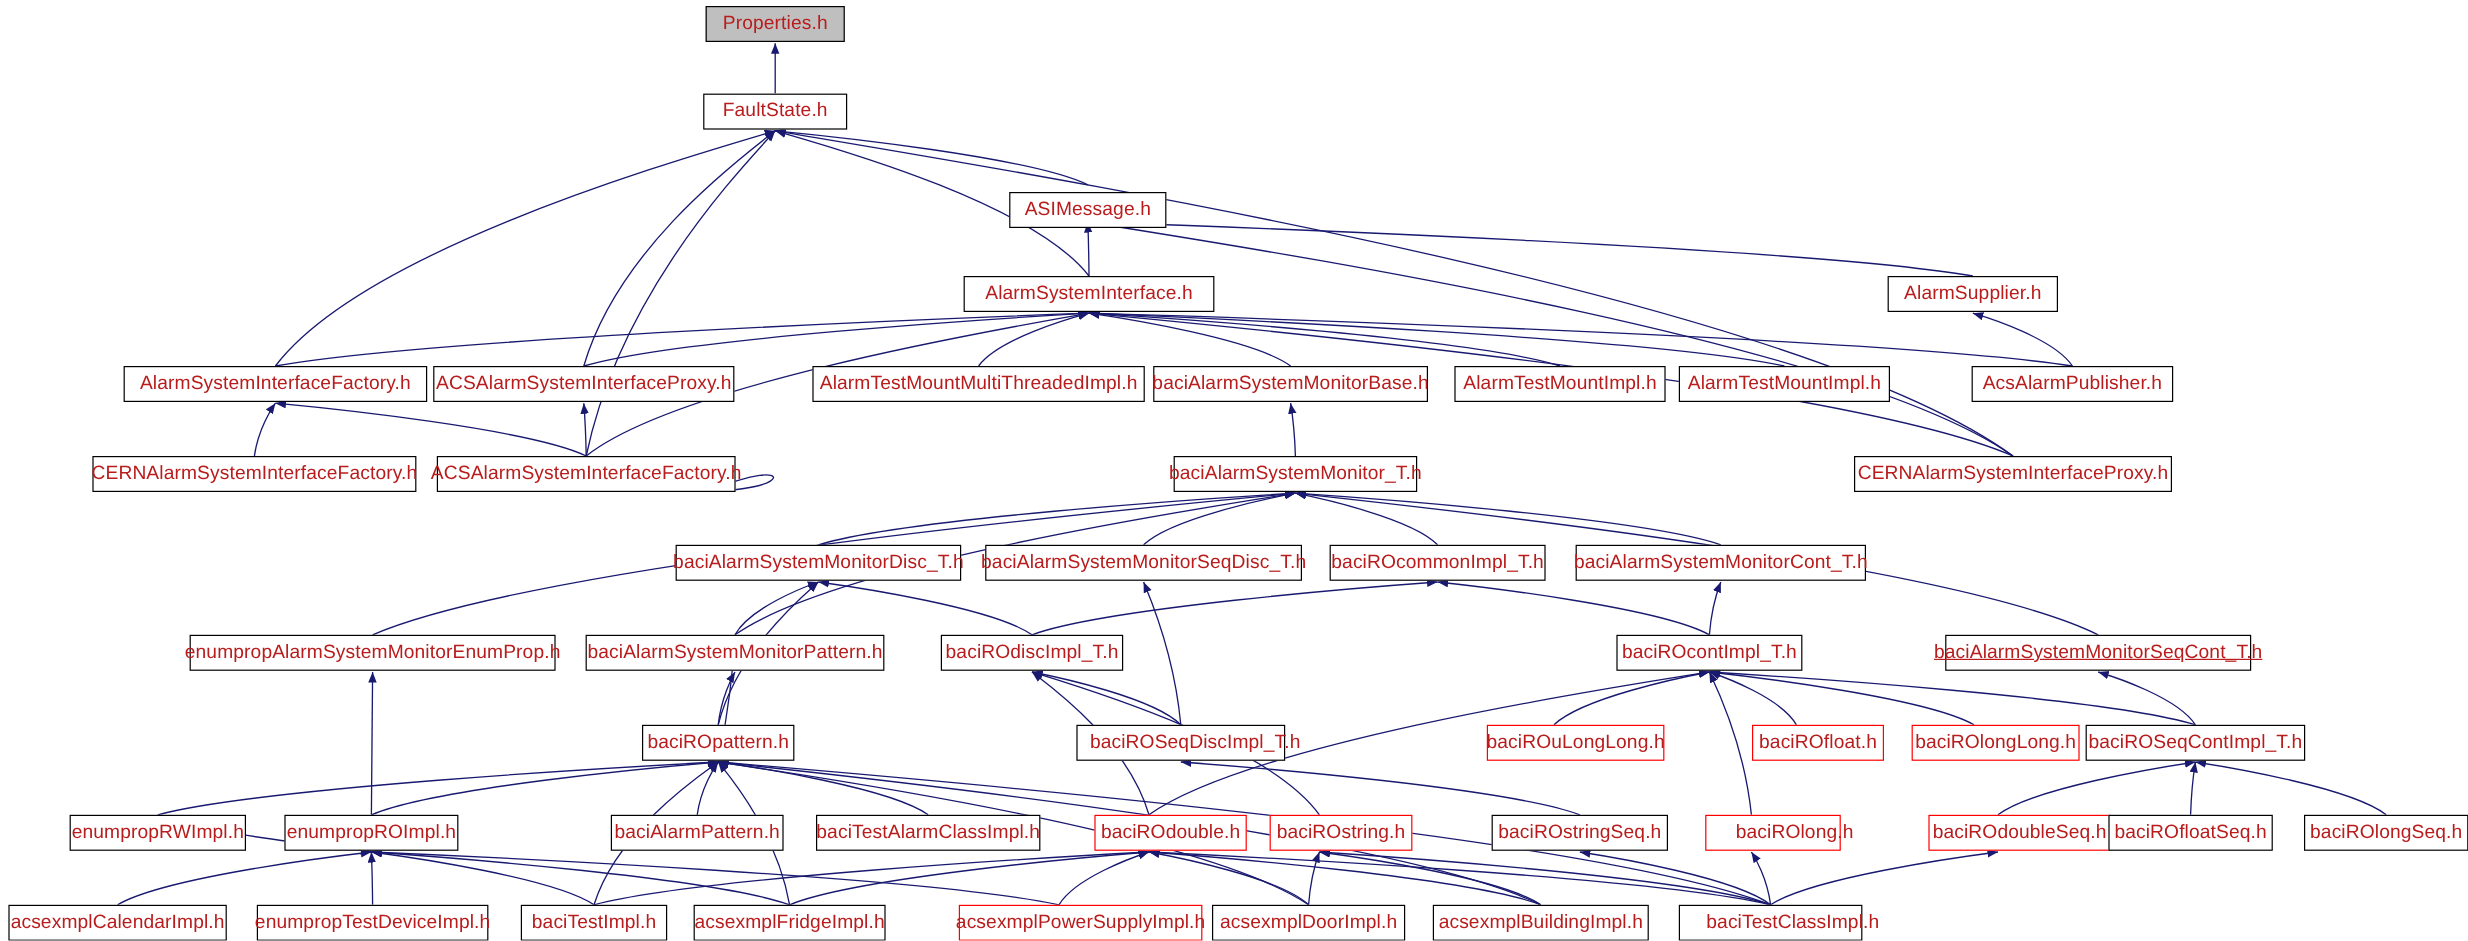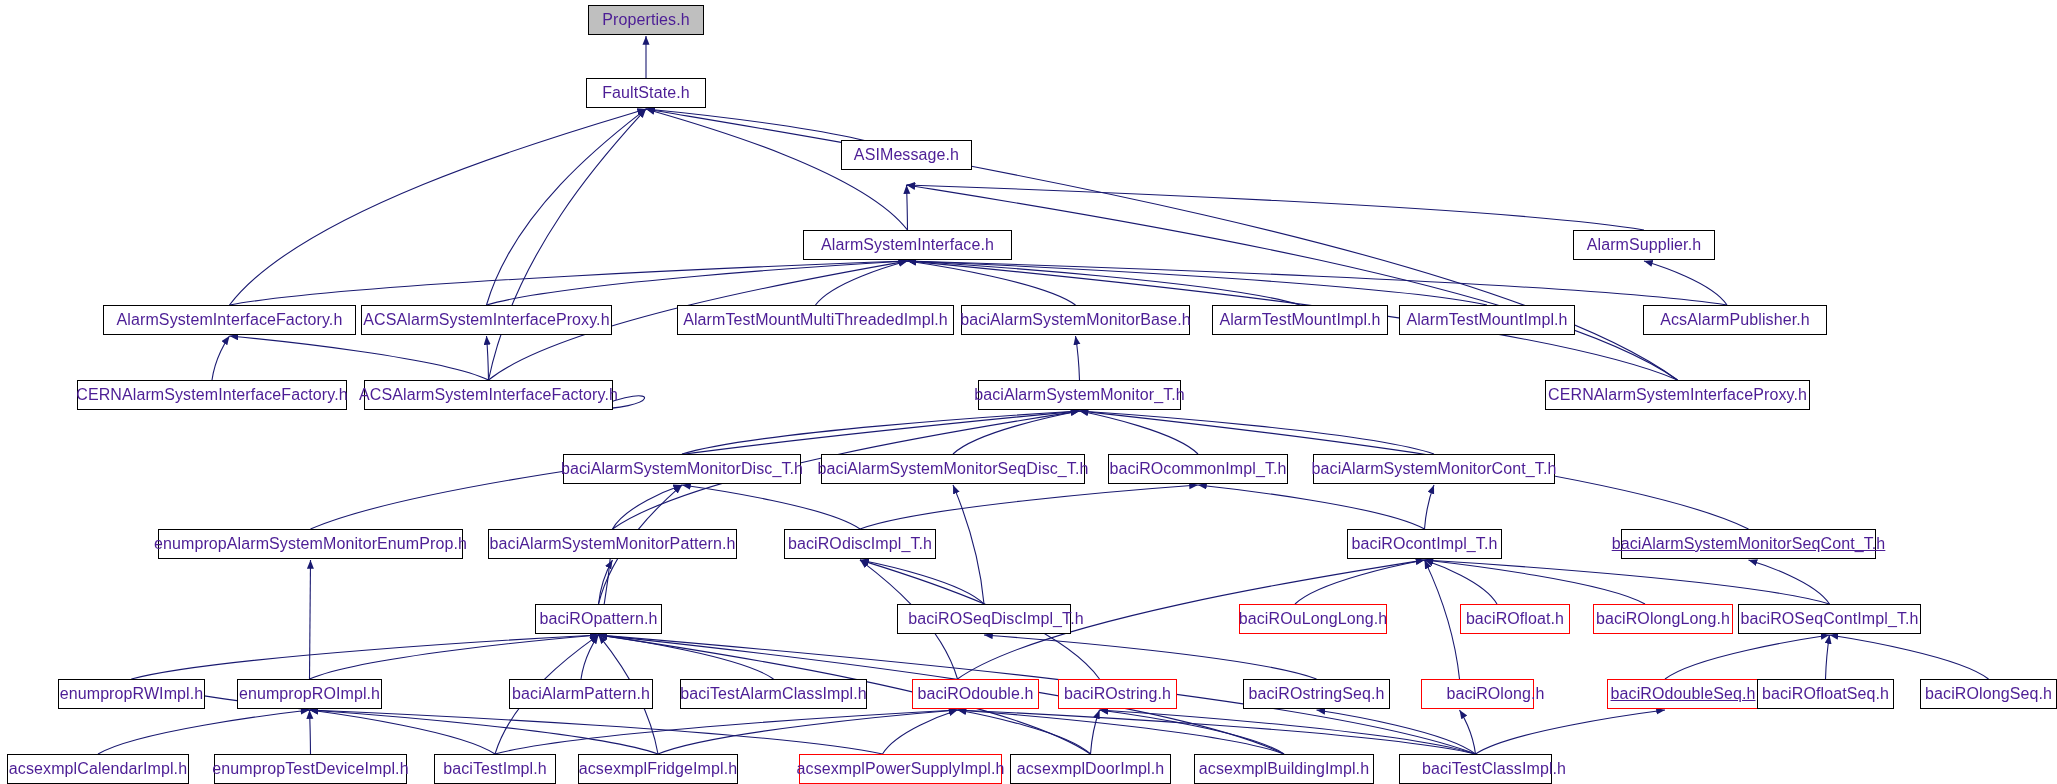--- a/index.html
+++ b/index.html
@@ -23,21 +23,21 @@
     top: 0;
     width: 2057px;
     height: 784px;
     pointer-events: none;
   }
   .node {
     position: absolute;
     box-sizing: border-box;
     border: 1px solid #000000;
     background: #ffffff;
-    color: #4c1d95;
+    color: #b91c1c;
     font-size: 16px;
     line-height: 1;
     height: 30px;
     display: flex;
     align-items: center;
     justify-content: center;
     white-space: nowrap;
     letter-spacing: 0.1px;
     z-index: 5;
   }
@@ -149,21 +149,21 @@
         <path d="M1475.5,754 C1509.61,731.5 1630.89,714.4 1665,710" marker-end="url(#arrow)"></path>
       </g>
   </svg>
   <div id="nodes">
       <div class="node filled" style="left: 588px; top: 5px; width: 116px;">
         <span class="node-label">Properties.h</span>
       </div>
       <div class="node" style="left: 586px; top: 78px; width: 120px;">
         <span class="node-label">FaultState.h</span>
       </div>
-      <div class="node" style="left: 841px; top: 140px; width: 131px;">
+      <div class="node" style="left: 841px; top: 160px; width: 131px;">
         <span class="node-label">ASIMessage.h</span>
       </div>
       <div class="node" style="left: 803px; top: 230px; width: 209px;">
         <span class="node-label">AlarmSystemInterface.h</span>
       </div>
       <div class="node" style="left: 1573px; top: 230px; width: 142px;">
         <span class="node-label">AlarmSupplier.h</span>
       </div>
       <div class="node" style="left: 103px; top: 305px; width: 253px;">
         <span class="node-label">AlarmSystemInterfaceFactory.h</span>
@@ -176,21 +176,21 @@
       </div>
       <div class="node" style="left: 961px; top: 305px; width: 229px;">
         <span class="node-label">baciAlarmSystemMonitorBase.h</span>
       </div>
       <div class="node" style="left: 1212px; top: 305px; width: 176px;">
         <span class="node-label">AlarmTestMountImpl.h</span>
       </div>
       <div class="node" style="left: 1399px; top: 305px; width: 176px;">
         <span class="node-label">AlarmTestMountImpl.h</span>
       </div>
-      <div class="node" style="left: 1643px; top: 305px; width: 184px;">
+      <div class="node" style="left: 1643px; top: 305px; width: 168px;">
         <span class="node-label">AcsAlarmPublisher.h</span>
       </div>
       <div class="node" style="left: 77px; top: 380px; width: 270px;">
         <span class="node-label">CERNAlarmSystemInterfaceFactory.h</span>
       </div>
       <div class="node" style="left: 364px; top: 380px; width: 249px;">
         <span class="node-label">ACSAlarmSystemInterfaceFactory.h</span>
       </div>
       <div class="node" style="left: 978px; top: 380px; width: 203px;">
         <span class="node-label">baciAlarmSystemMonitor_T.h</span>
@@ -260,21 +260,21 @@
       </div>
       <div class="node red" style="left: 1040px; top: 679px; width: 119px;">
         <span class="node-label">baciROstring.h</span>
       </div>
       <div class="node" style="left: 1243px; top: 679px; width: 147px;">
         <span class="node-label">baciROstringSeq.h</span>
       </div>
       <div class="node red" style="left: 1403px; top: 679px; width: 113px; padding-left: 36px;">
         <span class="node-label">baciROlong.h</span>
       </div>
-      <div class="node red" style="left: 1589px; top: 679px; width: 152px; text-decoration: underline;">
+      <div class="node red" style="left: 1589px; top: 679px; width: 152px;">
         <span class="node-label">baciROdoubleSeq.h</span>
       </div>
       <div class="node" style="left: 1757px; top: 679px; width: 137px;">
         <span class="node-label">baciROfloatSeq.h</span>
       </div>
       <div class="node" style="left: 1920px; top: 679px; width: 137px;">
         <span class="node-label">baciROlongSeq.h</span>
       </div>
       <div class="node" style="left: 7px; top: 754px; width: 182px;">
         <span class="node-label">acsexmplCalendarImpl.h</span>

